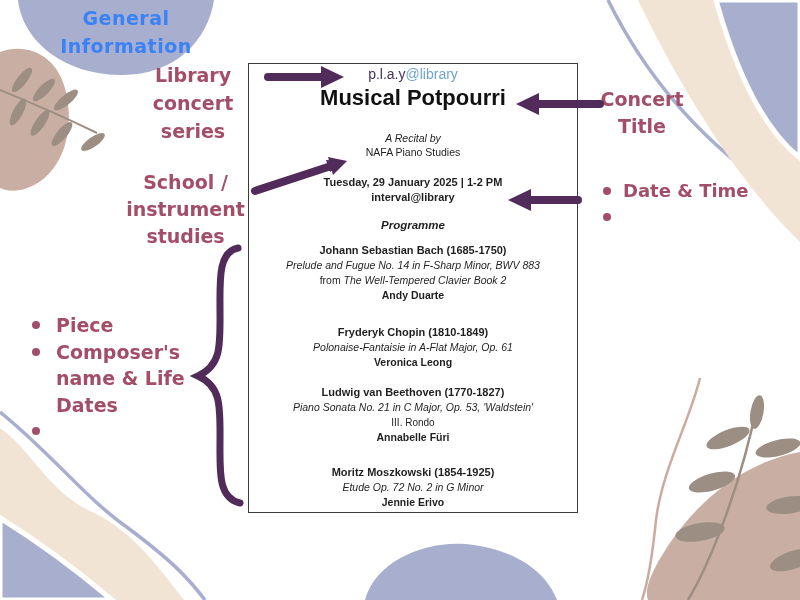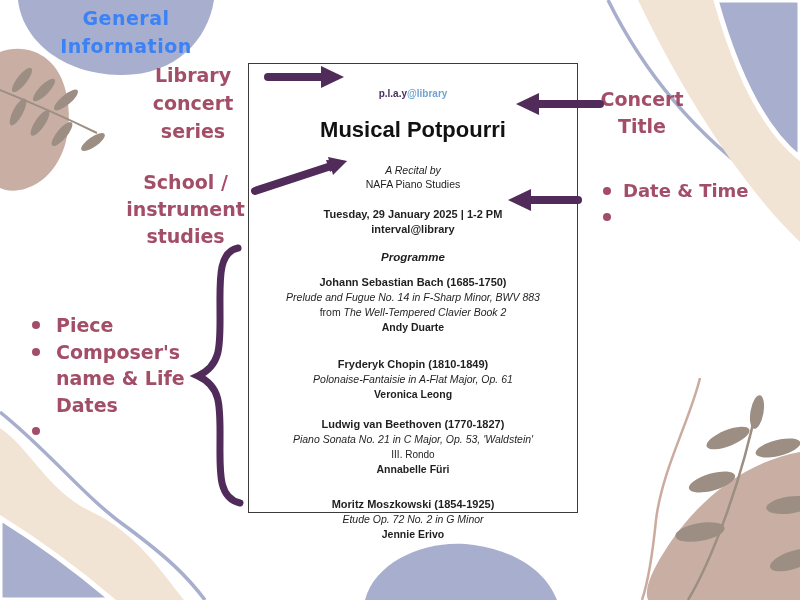--- a/index.html
+++ b/index.html
@@ -31,24 +31,24 @@
   .right-bullets .li-text{width:152px;font-size:18px;line-height:26px;text-align:left;}
   .li-note{font-weight:bold;color:#a34e68;font-size:18px;line-height:26px;}
   .li-note:empty{display:none;}
 
   
   .doc{
     position:absolute;z-index:1;left:248px;top:63px;width:330px;height:450px;
     background:#ffffff;border:1.5px solid #3c3c3c;box-sizing:border-box;
     text-align:center;color:#1f1f1f;font-family:"Liberation Sans","DejaVu Sans",sans-serif;
   }
-  .doc-logo{margin-top:23px;font-size:10px;font-weight:bold;line-height:14px;}
+  .doc-logo{margin-top:3px;font-size:14px;font-weight:normal;line-height:14px;}
   .logo-play{color:#473061;}
   .logo-lib{color:#6fa3d3;}
-  .doc-title{margin-top:16px;font-size:22px;font-weight:bold;line-height:26px;color:#111;}
+  .doc-title{margin-top:4px;font-size:22px;font-weight:bold;line-height:26px;color:#111;}
   .doc-recital{margin-top:20px;font-size:10.5px;font-style:italic;line-height:14px;}
   .doc-presenter{font-size:10.5px;line-height:15px;}
   .doc-datetime{margin-top:15px;font-size:11px;font-weight:bold;line-height:15px;}
   .doc-location{font-size:11px;font-weight:bold;line-height:15px;}
   .doc-heading{margin-top:12px;font-size:11.5px;font-weight:bold;line-height:16px;font-style:italic;}
   .doc-items{margin-top:10px;}
   .pline{font-size:10.5px;line-height:15px;}
   .composer{font-weight:bold;font-size:11px;}
   .piece{font-style:italic;}
   .movement{font-size:10px;}

